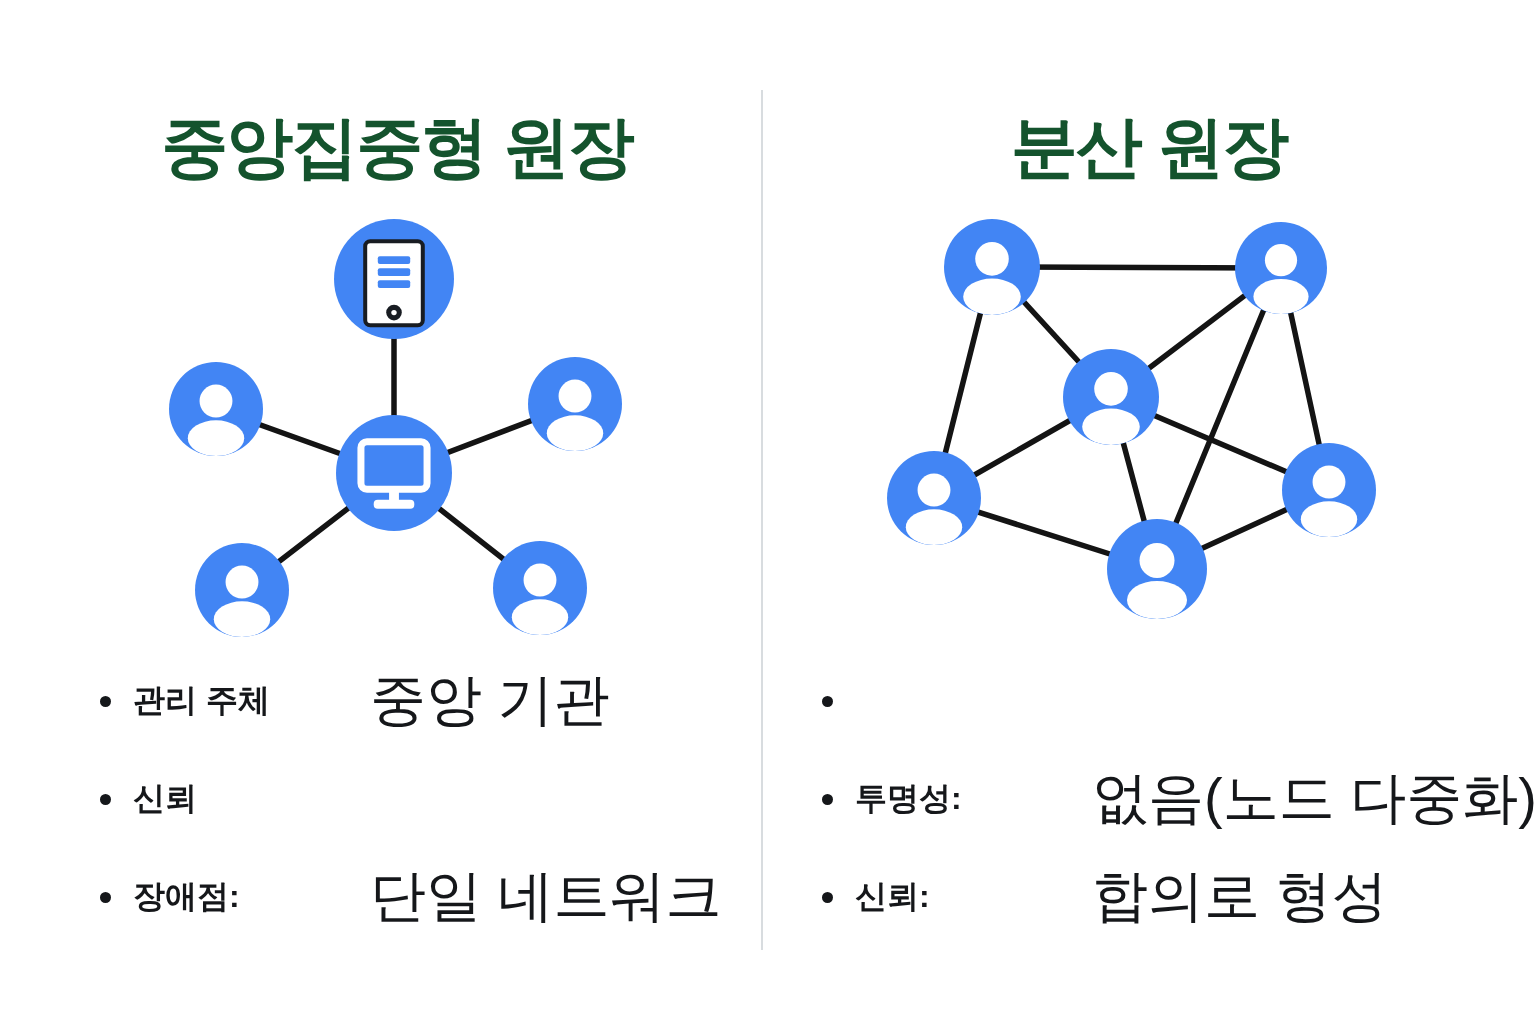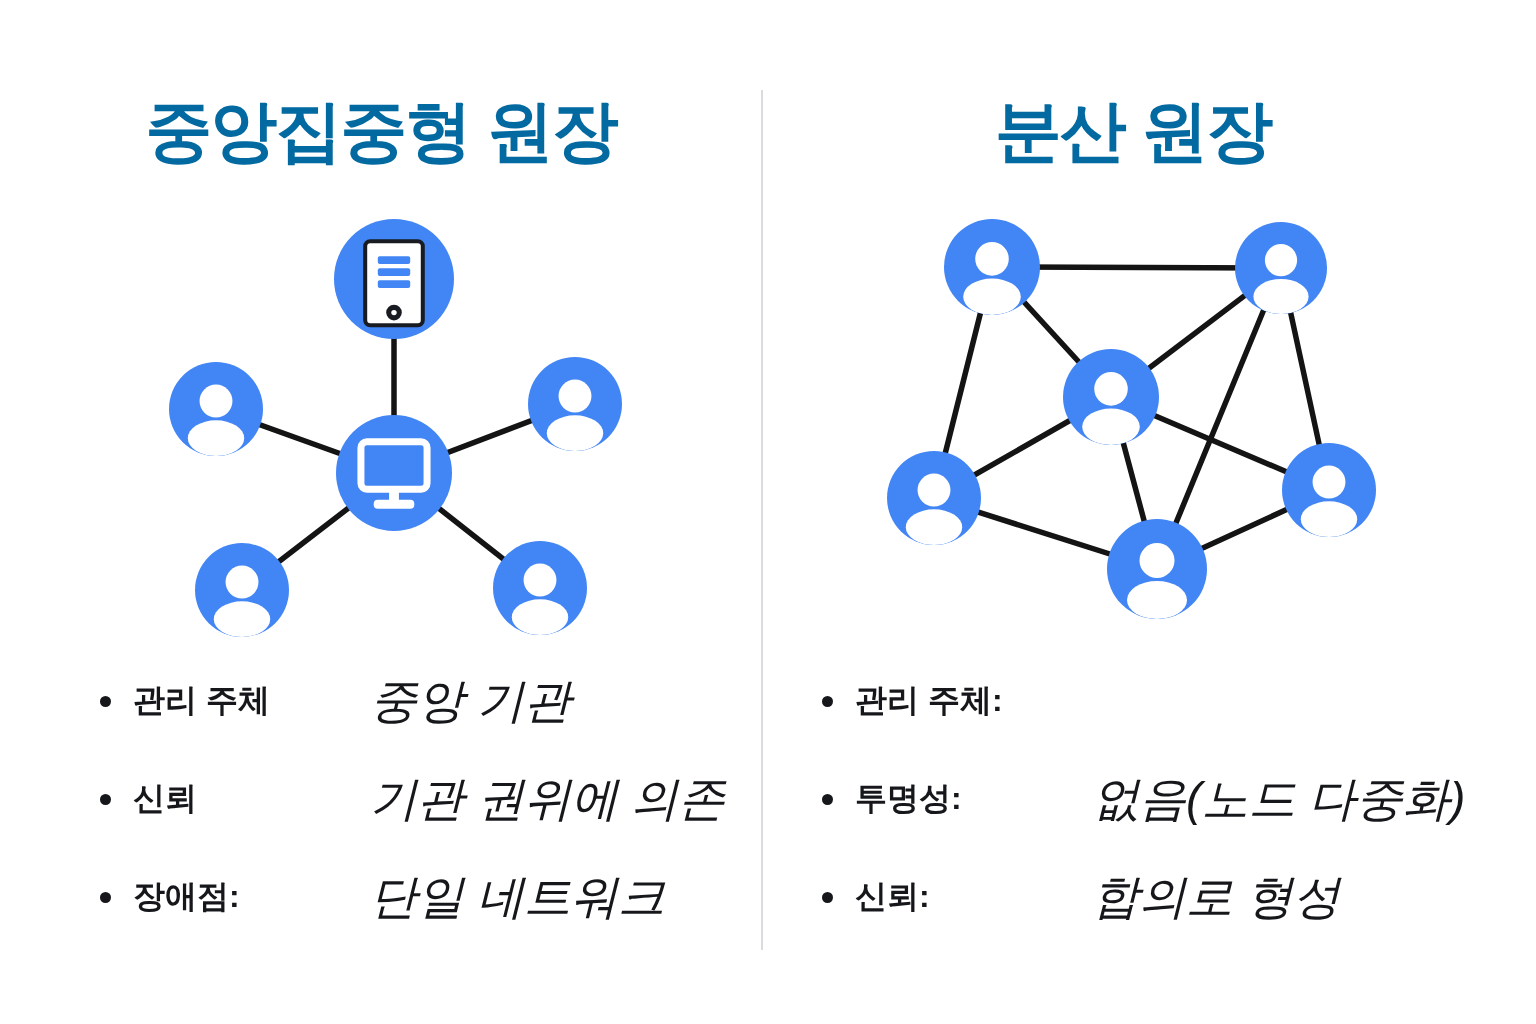--- a/index.html
+++ b/index.html
@@ -7,38 +7,38 @@
     position:relative;width:1536px;height:1024px;overflow:hidden;background:#ffffff;
     font-family:"Liberation Sans","DejaVu Sans",sans-serif;color:#15171a;
   }
   .divider{
     position:absolute;left:761px;top:90px;width:2px;height:860px;background:#d8dcdf;
   }
   .col{position:absolute;top:0;height:1024px;}
   .col.left{left:0;width:762px;}
   .col.right{left:762px;width:742px;border-radius:14px;}
   .title{
-    position:absolute;top:86px;left:0;width:100%;margin:0;text-align:center;
-    font-size:67px;font-weight:800;letter-spacing:-2px;color:#0369a1;white-space:nowrap;
+    position:absolute;top:86px;left:0;width:100%;margin:16px;text-align:center;
+    font-size:67px;font-weight:800;letter-spacing:-2px;color:#14532d;white-space:nowrap;
   }
   .net{position:absolute;top:185px;left:0;}
   .bullets{position:absolute;top:652px;width:660px;}
   .col.left  .bullets{left:100px;}
   .col.right .bullets{left:60px;}
   .row{position:relative;height:98px;}
   .dot{
     position:absolute;left:0;top:44px;width:11px;height:11px;border-radius:50%;background:#15171a;
   }
   .lbl{
     position:absolute;left:33px;top:50%;transform:translateY(-50%);
     font-size:32px;font-weight:700;white-space:nowrap;
   }
   .val{
     position:absolute;left:270px;top:50%;transform:translateY(-50%);
-    font-size:47px;font-weight:400;white-space:nowrap;font-style:italic;
+    font-size:56px;font-weight:400;white-space:nowrap;
   }
 </style>
 </head>
 <body>
 
 <div class="canvas">
 
   <div class="divider"></div>
 
   <section class="col left">
@@ -107,21 +107,20 @@
       </svg>
     <div class="bullets">
       <div class="row">
         <span class="dot"></span>
         <span class="lbl">관리 주체</span>
         <span class="val">중앙 기관</span>
       </div>
       <div class="row">
         <span class="dot"></span>
         <span class="lbl">신뢰</span>
-        <span class="val">기관 권위에 의존</span>
       </div>
       <div class="row">
         <span class="dot"></span>
         <span class="lbl">장애점:</span>
         <span class="val">단일 네트워크</span>
       </div>
     </div>
   </section>
 
   <section class="col right">
@@ -195,21 +194,20 @@
           </clipPath>
           <g clip-path="url(#cp-net-right-r)">
             <circle cx="1329" cy="482.01" r="16.45" fill="#ffffff"></circle>
             <ellipse cx="1329" cy="519.14" rx="28.2" ry="17.86" fill="#ffffff"></ellipse>
           </g>
         </g>
       </svg>
     <div class="bullets">
       <div class="row">
         <span class="dot"></span>
-        <span class="lbl">관리 주체:</span>
       </div>
       <div class="row">
         <span class="dot"></span>
         <span class="lbl">투명성:</span>
         <span class="val">없음(노드 다중화)</span>
       </div>
       <div class="row">
         <span class="dot"></span>
         <span class="lbl">신뢰:</span>
         <span class="val">합의로 형성</span>

